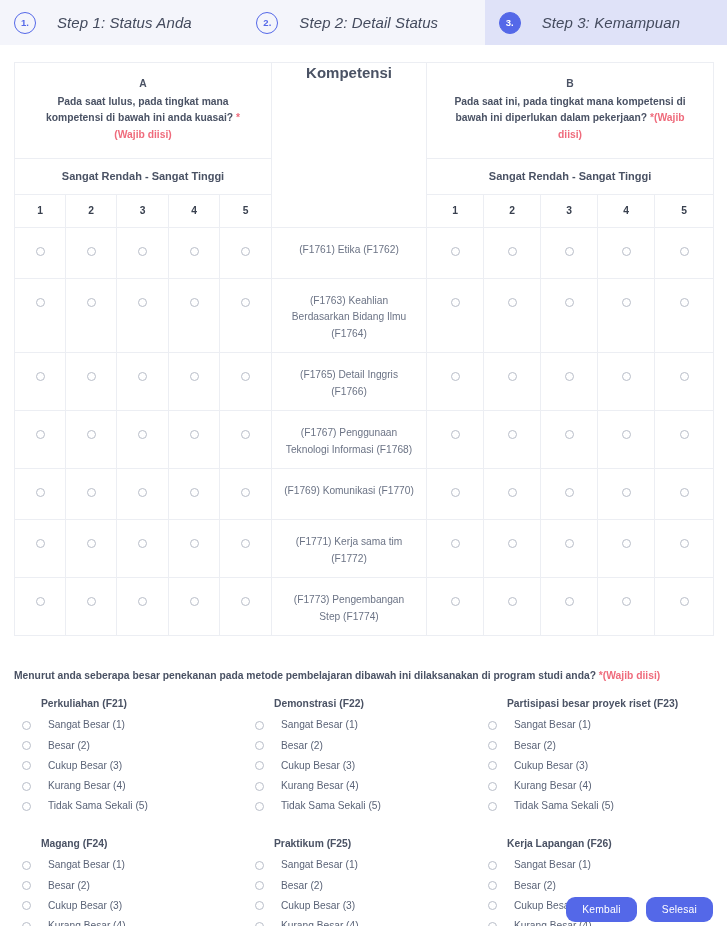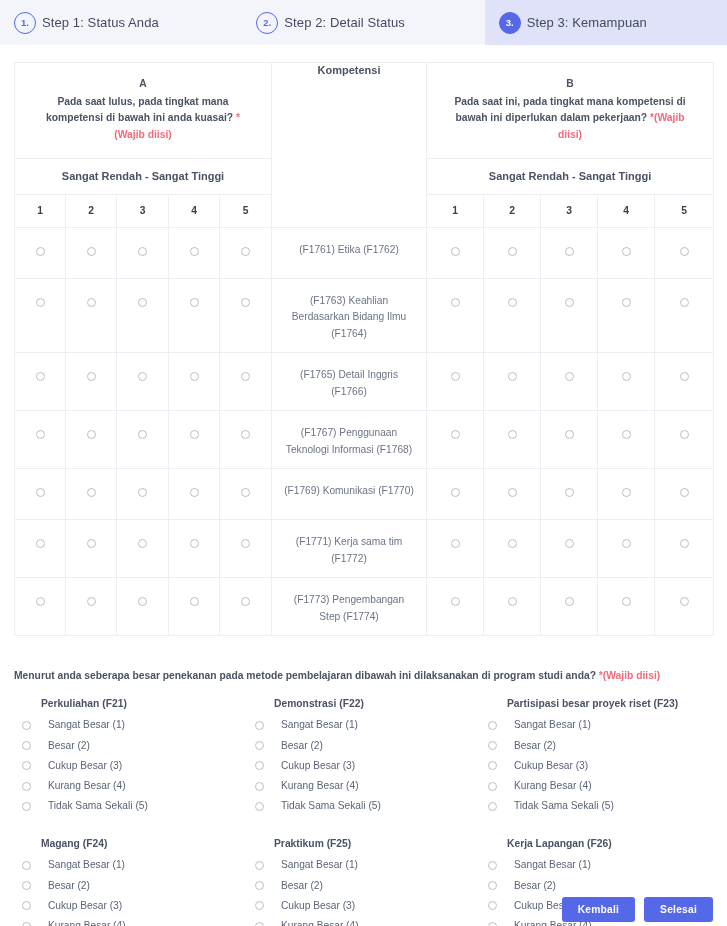--- a/index.html
+++ b/index.html
@@ -38,24 +38,25 @@
     font-size: 9.5px;
     font-weight: 600;
     flex: 0 0 auto;
   }
   .step.active .step-circle {
     background: #5468e8;
     border-color: #5468e8;
     color: #ffffff;
   }
   .step-label {
-    margin-left: 6px;
-    font-size: 13px;
+    margin-left: 21px;
+    font-size: 15px;
     color: #444b5e;
     letter-spacing: .1px;
+    font-style: italic;
   }
 
   
   .table-wrap { padding: 17px 14px 0 14px; }
   table.matrix {
     width: 699px;
     border-collapse: collapse;
     table-layout: fixed;
   }
   table.matrix th, table.matrix td {
@@ -68,21 +69,21 @@
     font-size: 10.3px;
     font-weight: 700;
     color: #4a5264;
     line-height: 1.62;
   }
   .hdr-group .letter { display: block; margin-bottom: 1px; }
   .req { color: #ef6b7c; font-weight: 700; }
   .hdr-kompetensi {
     text-align: center;
     vertical-align: middle;
-    font-size: 11px;
+    font-size: 15px;
     font-weight: 700;
     color: #4a5264;
   }
   .hdr-scale {
     padding: 11px 6px 12px 6px;
     text-align: center;
     font-size: 11px;
     font-weight: 700;
     color: #4a5264;
   }
@@ -154,24 +155,24 @@
     position: absolute;
     right: 14px;
     top: 897px;
     display: flex;
     gap: 9px;
   }
   .btn {
     background: #5468e8;
     color: #ffffff;
     border: none;
-    border-radius: 3px;
+    border-radius: 9px;
     font-family: "Liberation Sans", sans-serif;
     font-size: 10.3px;
-    font-weight: 700;
+    font-weight: 400;
     padding: 7px 16px;
     cursor: pointer;
     letter-spacing: .2px;
   }
 </style>
 </head>
 <body>
 
 <div class="stepper">
   <div class="step">

